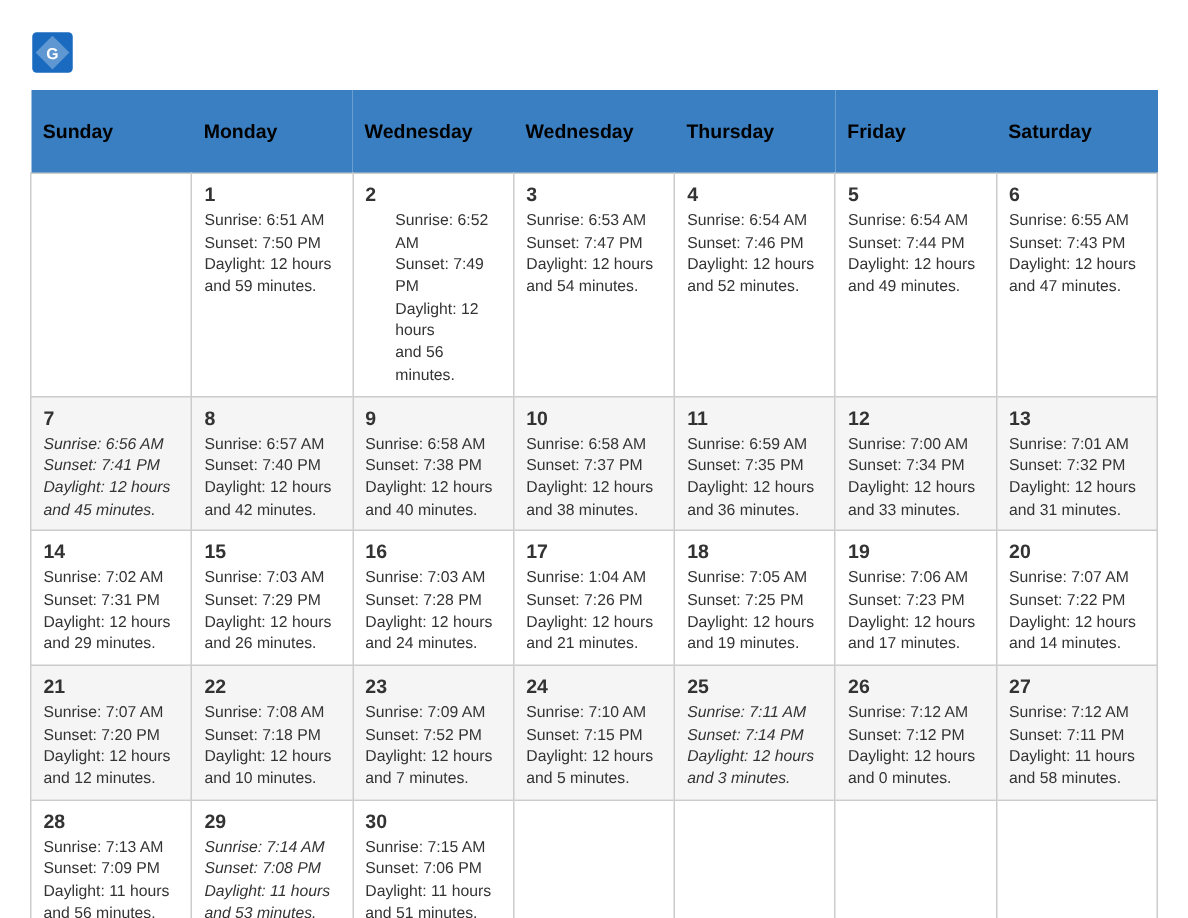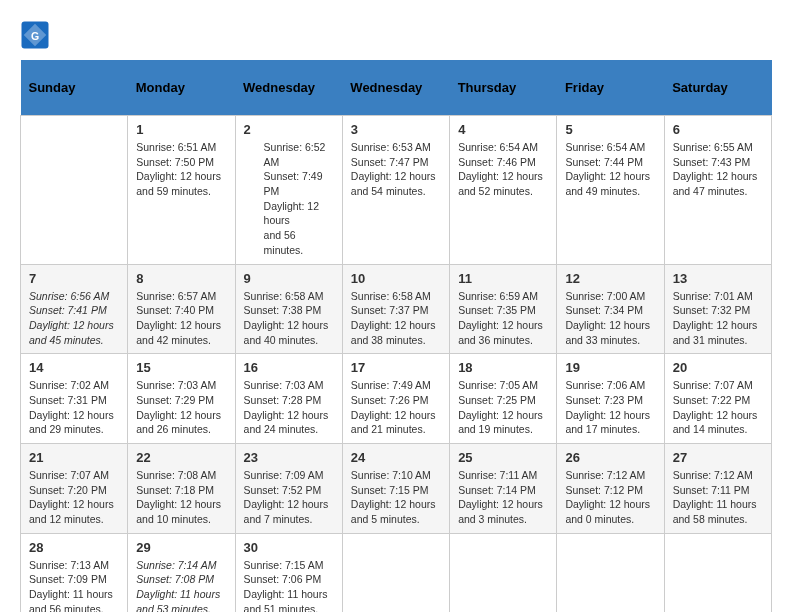--- a/index.html
+++ b/index.html
@@ -228,21 +228,21 @@
         </td>
         <td>
           <div class="day-number">16</div>
           <div class="day-info" style="white-space: pre-line;">Sunrise: 7:03 AM
 Sunset: 7:28 PM
 Daylight: 12 hours
 and 24 minutes.</div>
         </td>
         <td>
           <div class="day-number">17</div>
-          <div class="day-info" style="white-space: pre-line;">Sunrise: 7:49 AM
+          <div class="day-info" style="white-space: pre-line;">Sunrise: 1:04 AM
 Sunset: 7:26 PM
 Daylight: 12 hours
 and 21 minutes.</div>
         </td>
         <td>
           <div class="day-number">18</div>
           <div class="day-info" style="white-space: pre-line;">Sunrise: 7:05 AM
 Sunset: 7:25 PM
 Daylight: 12 hours
 and 19 minutes.</div>
@@ -286,21 +286,21 @@
         </td>
         <td>
           <div class="day-number">24</div>
           <div class="day-info" style="white-space: pre-line;">Sunrise: 7:10 AM
 Sunset: 7:15 PM
 Daylight: 12 hours
 and 5 minutes.</div>
         </td>
         <td>
           <div class="day-number">25</div>
-          <div class="day-info" style="white-space: pre-line;">Sunrise: 7:11 AM
+          <div class="day-info" style="white-space: pre-line; font-style: italic;">Sunrise: 7:11 AM
 Sunset: 7:14 PM
 Daylight: 12 hours
 and 3 minutes.</div>
         </td>
         <td>
           <div class="day-number">26</div>
           <div class="day-info" style="white-space: pre-line;">Sunrise: 7:12 AM
 Sunset: 7:12 PM
 Daylight: 12 hours
 and 0 minutes.</div>

